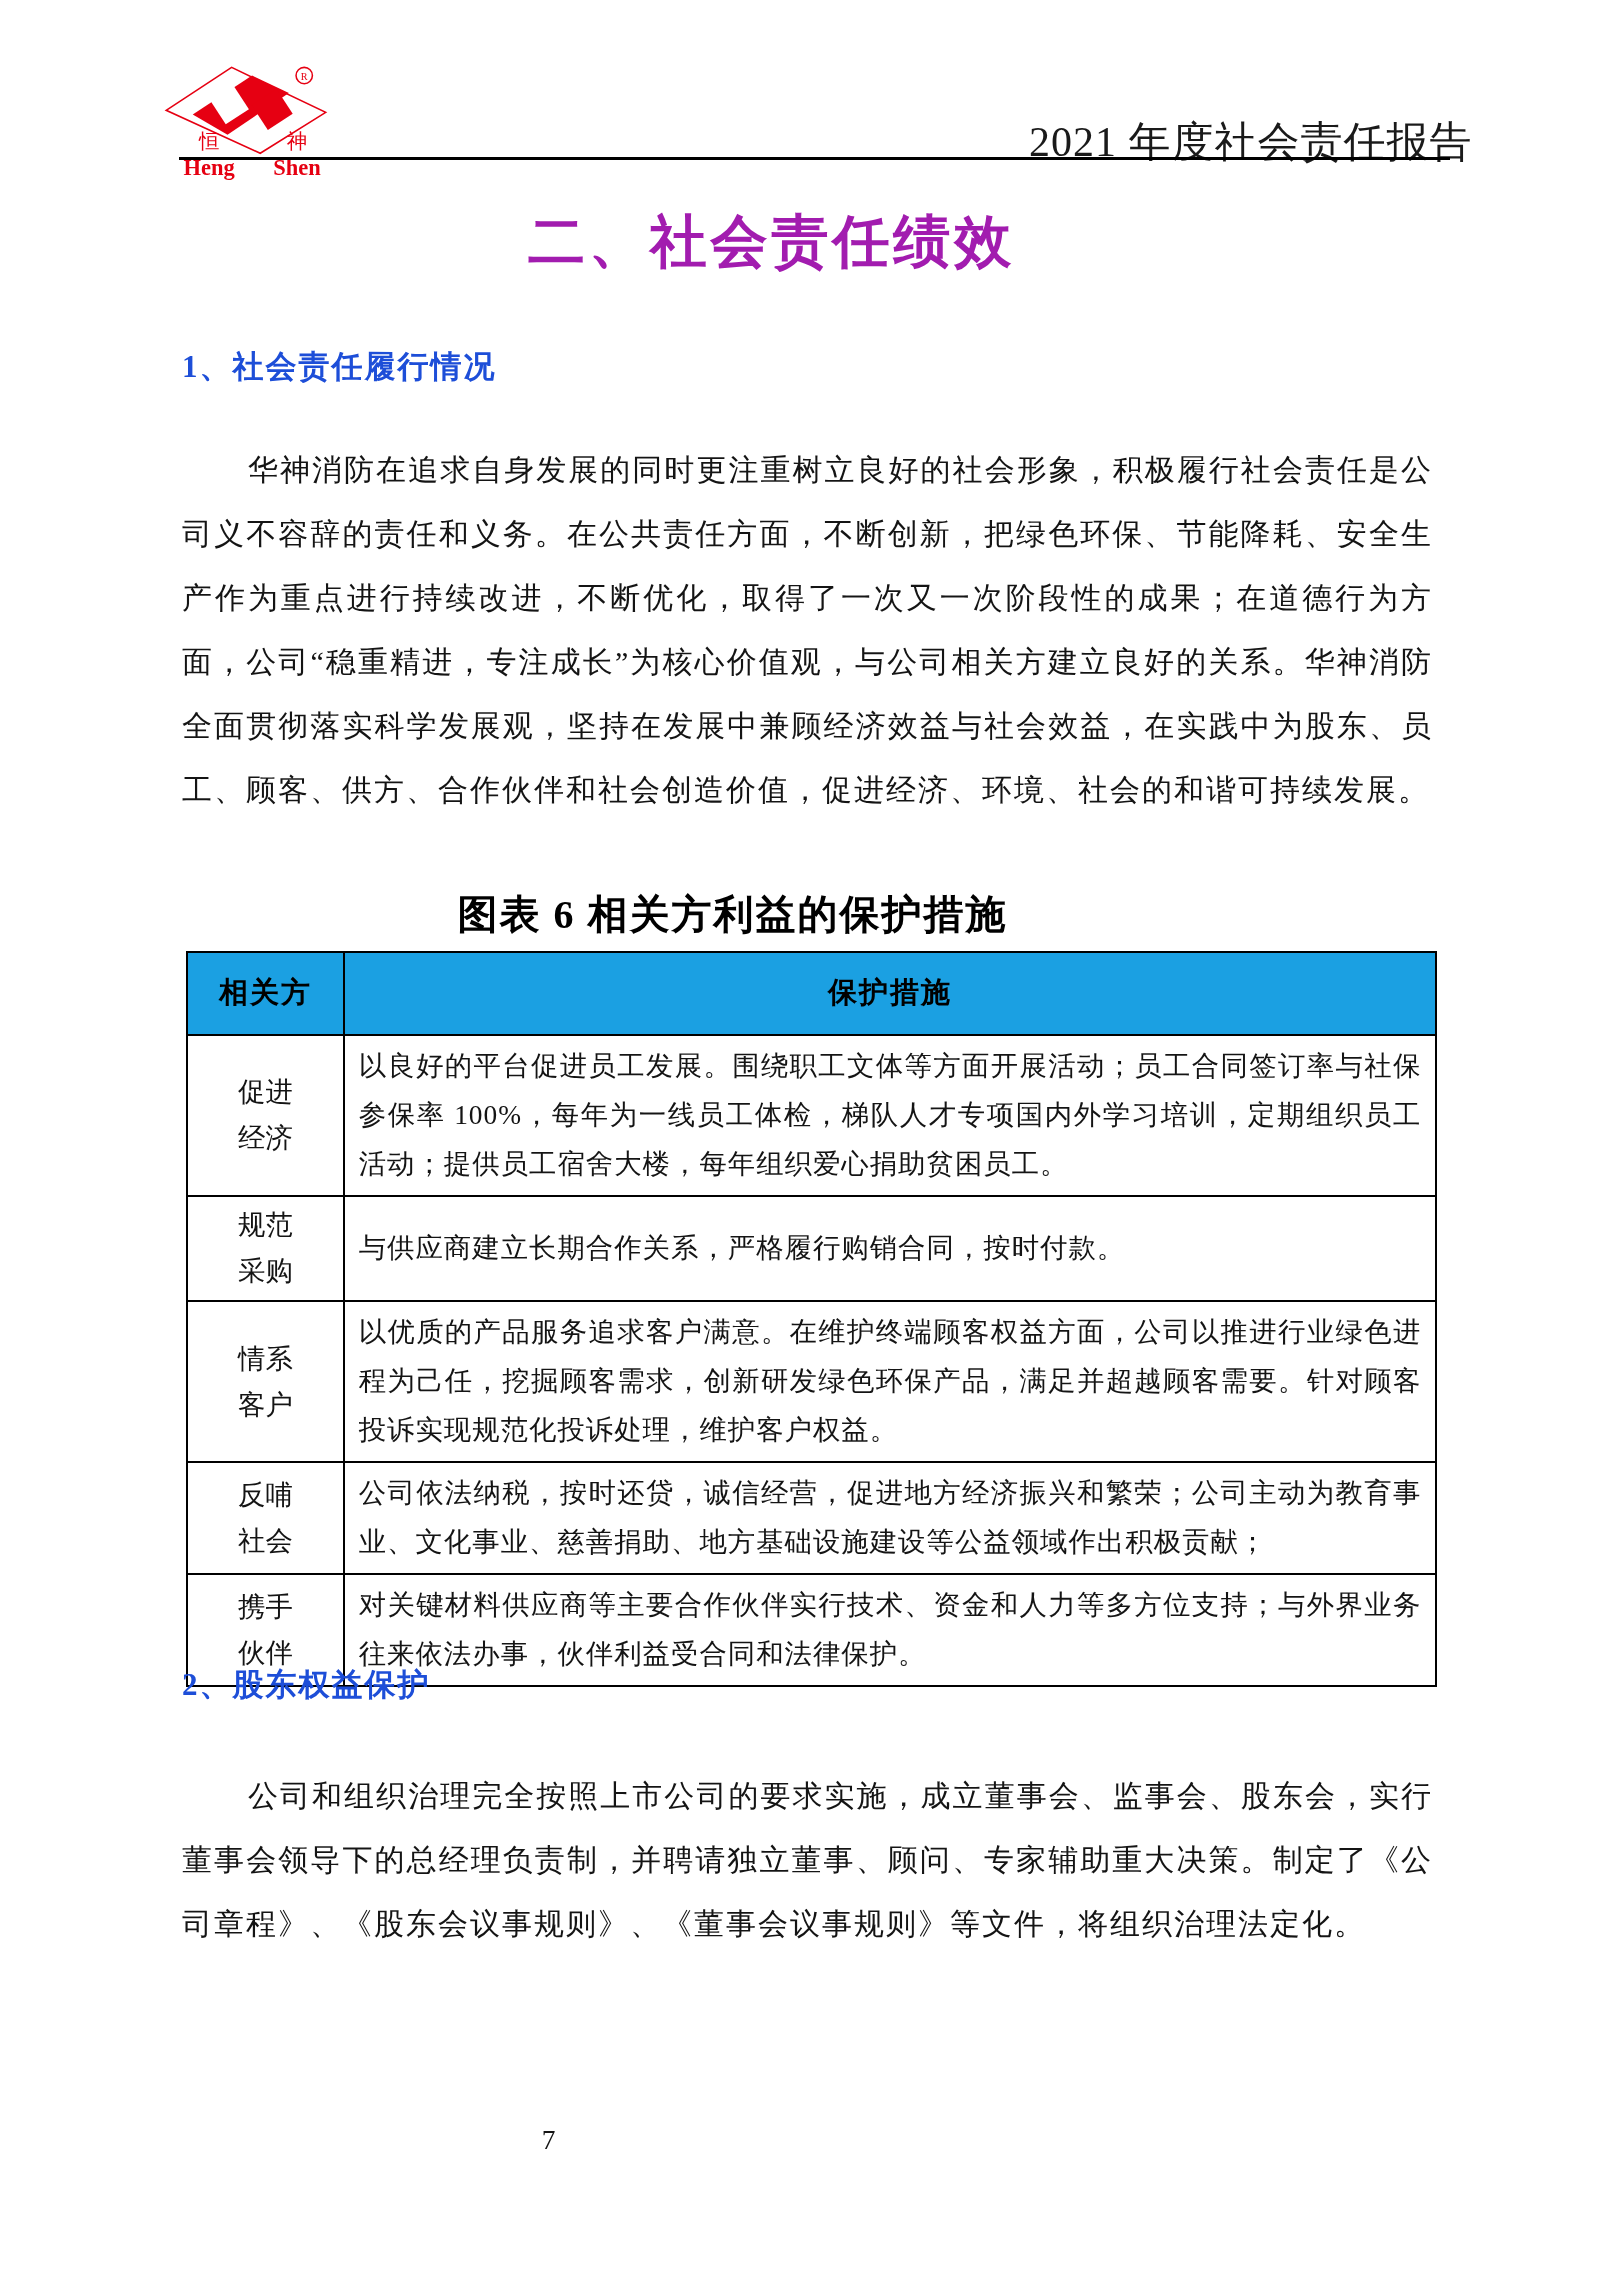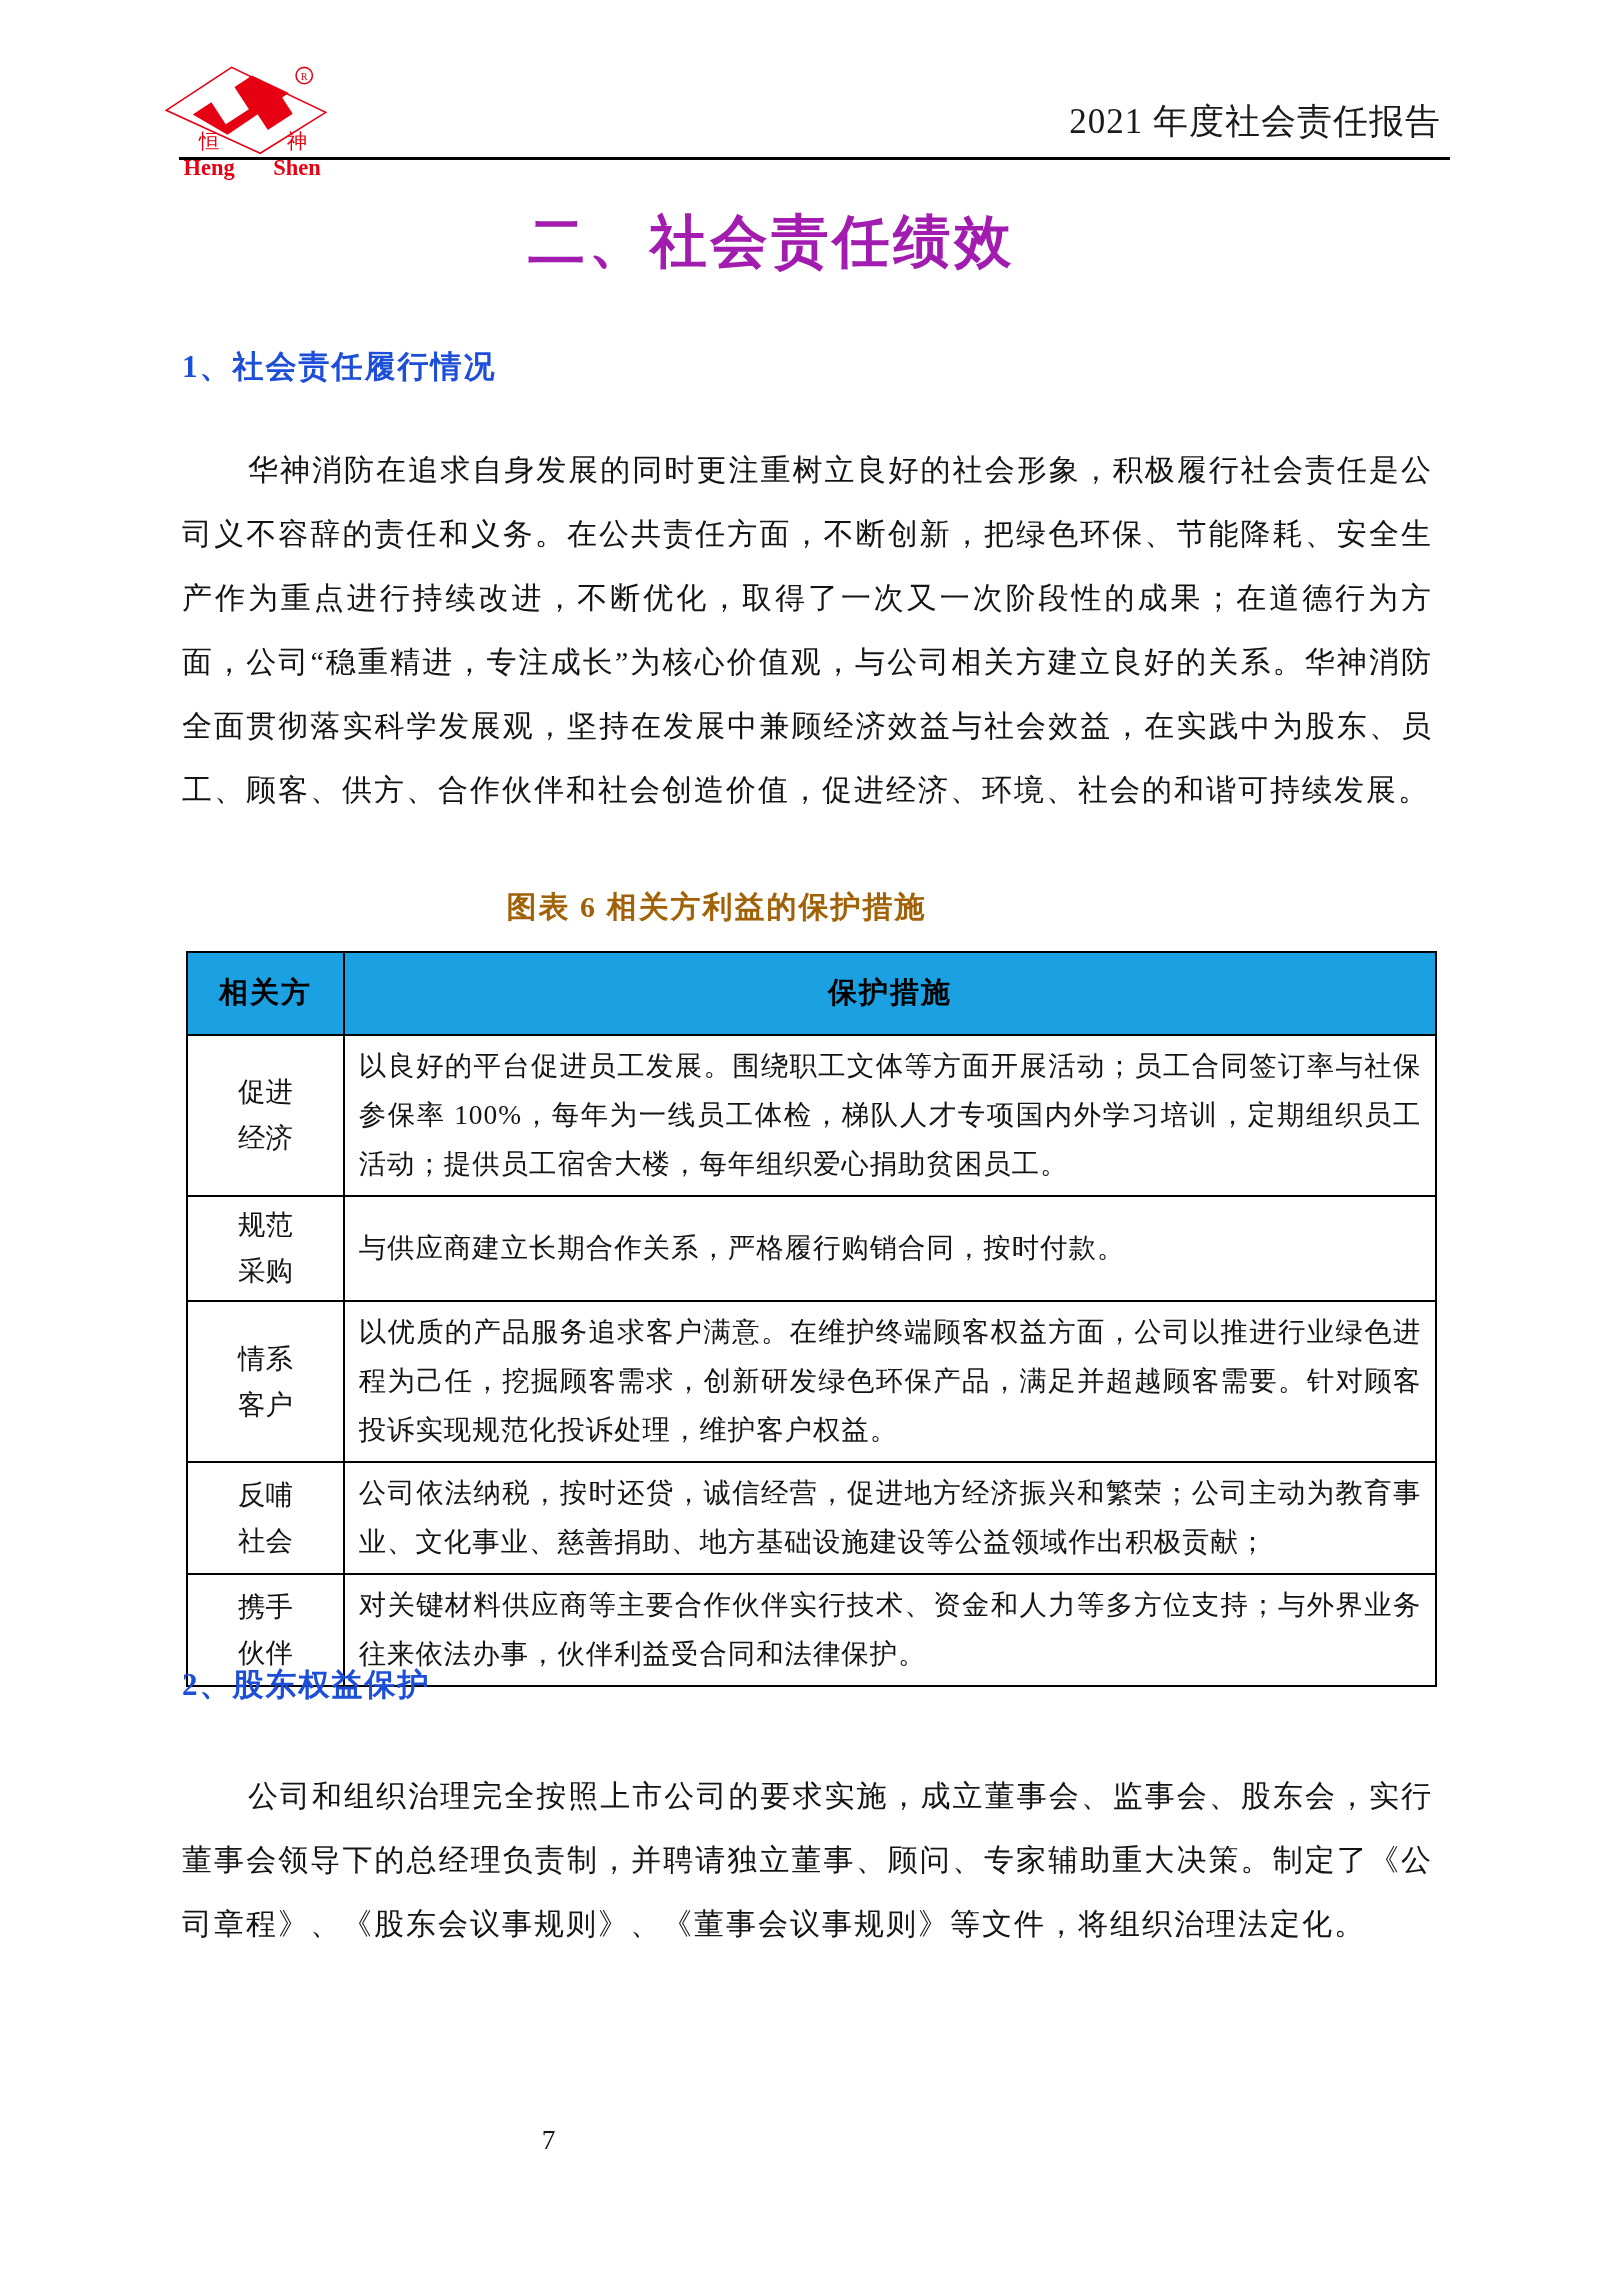--- a/index.html
+++ b/index.html
@@ -9,22 +9,22 @@
     margin:0 auto;
     background:#ffffff;
     font-family:"Liberation Serif","DejaVu Serif",serif;
     color:#1a1a1a;
     overflow:hidden;
   }
   
   .logo{position:absolute;left:160px;top:51px;width:178px;height:135px;}
   .logo svg{width:100%;height:100%;display:block;}
   .header-title{
-    position:absolute;left:1029px;top:98px;width:412px;
-    font-size:35px;letter-spacing:1px;white-space:nowrap;text-align:right;
+    position:absolute;left:1029px;top:114px;width:412px;
+    font-size:42px;letter-spacing:1px;white-space:nowrap;text-align:right;
   }
   .header-rule{
     position:absolute;left:179px;top:157px;width:1271px;height:2.9px;
     background:#000;
   }
   
   .main-title{
     position:absolute;left:147px;top:204px;width:1249px;
     text-align:center;
     font-family:"Liberation Sans","DejaVu Sans",sans-serif;
@@ -44,23 +44,23 @@
     position:absolute;left:182px;width:1251px;
     font-size:30px;line-height:64px;letter-spacing:2px;
     text-align:justify;text-justify:inter-ideograph;
     text-indent:2.2em;
     color:#141414;
   }
   .p1{top:438px;}
   .p2{top:1764px;}
   
   .table-caption{
-    position:absolute;left:92px;top:887px;width:1249px;
-    text-align:center;font-weight:bold;font-size:30px;letter-spacing:2px;
-    color:#a16207;
+    position:absolute;left:108px;top:887px;width:1249px;
+    text-align:center;font-weight:bold;font-size:40px;letter-spacing:2px;
+    color:#000000;
   }
   .measure-table{
     position:absolute;left:186px;top:951px;width:1251px;
     border-collapse:collapse;table-layout:fixed;
     font-size:27.4px;color:#141414;
   }
   .measure-table col.c1{width:157px;}
   .measure-table th,.measure-table td{
     border:2px solid #000000;
     padding:5.9px 13.7px;

